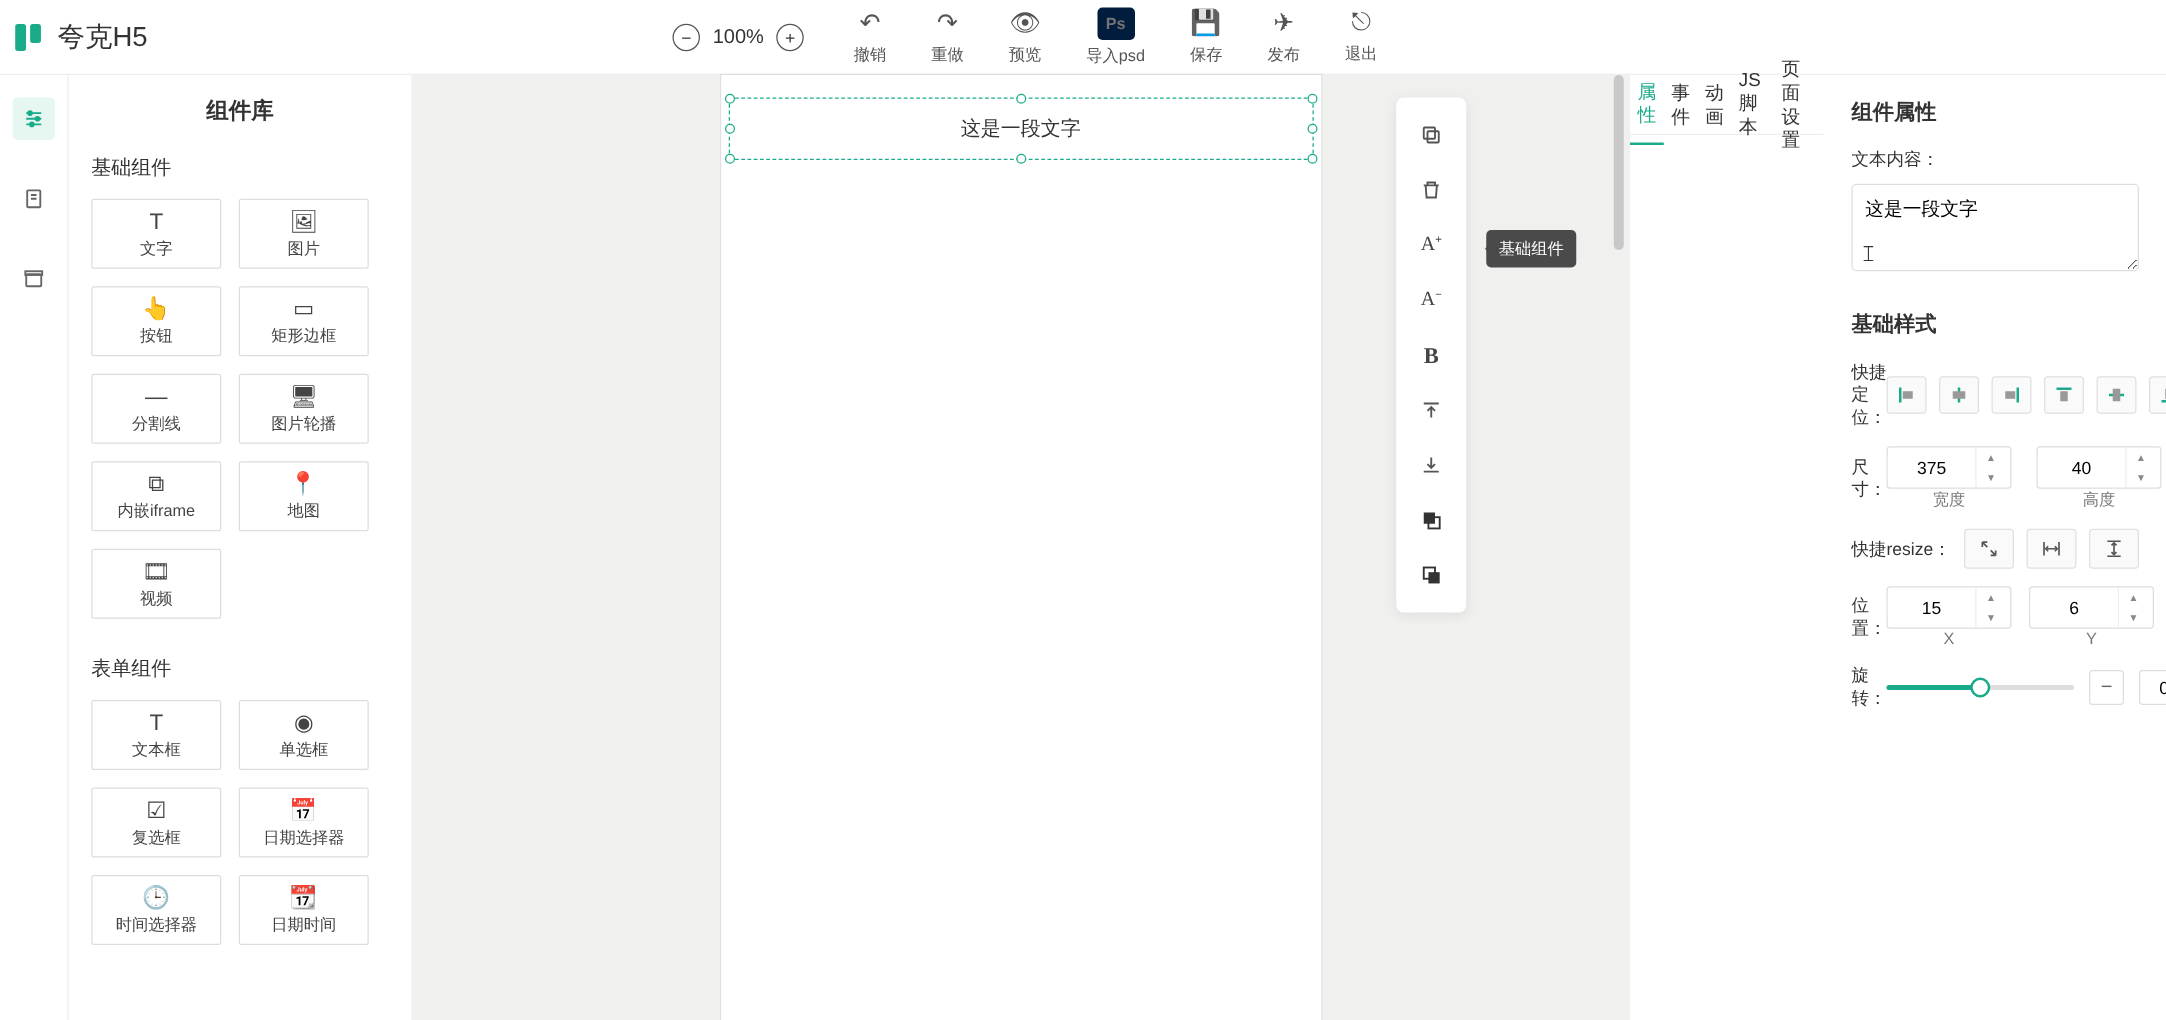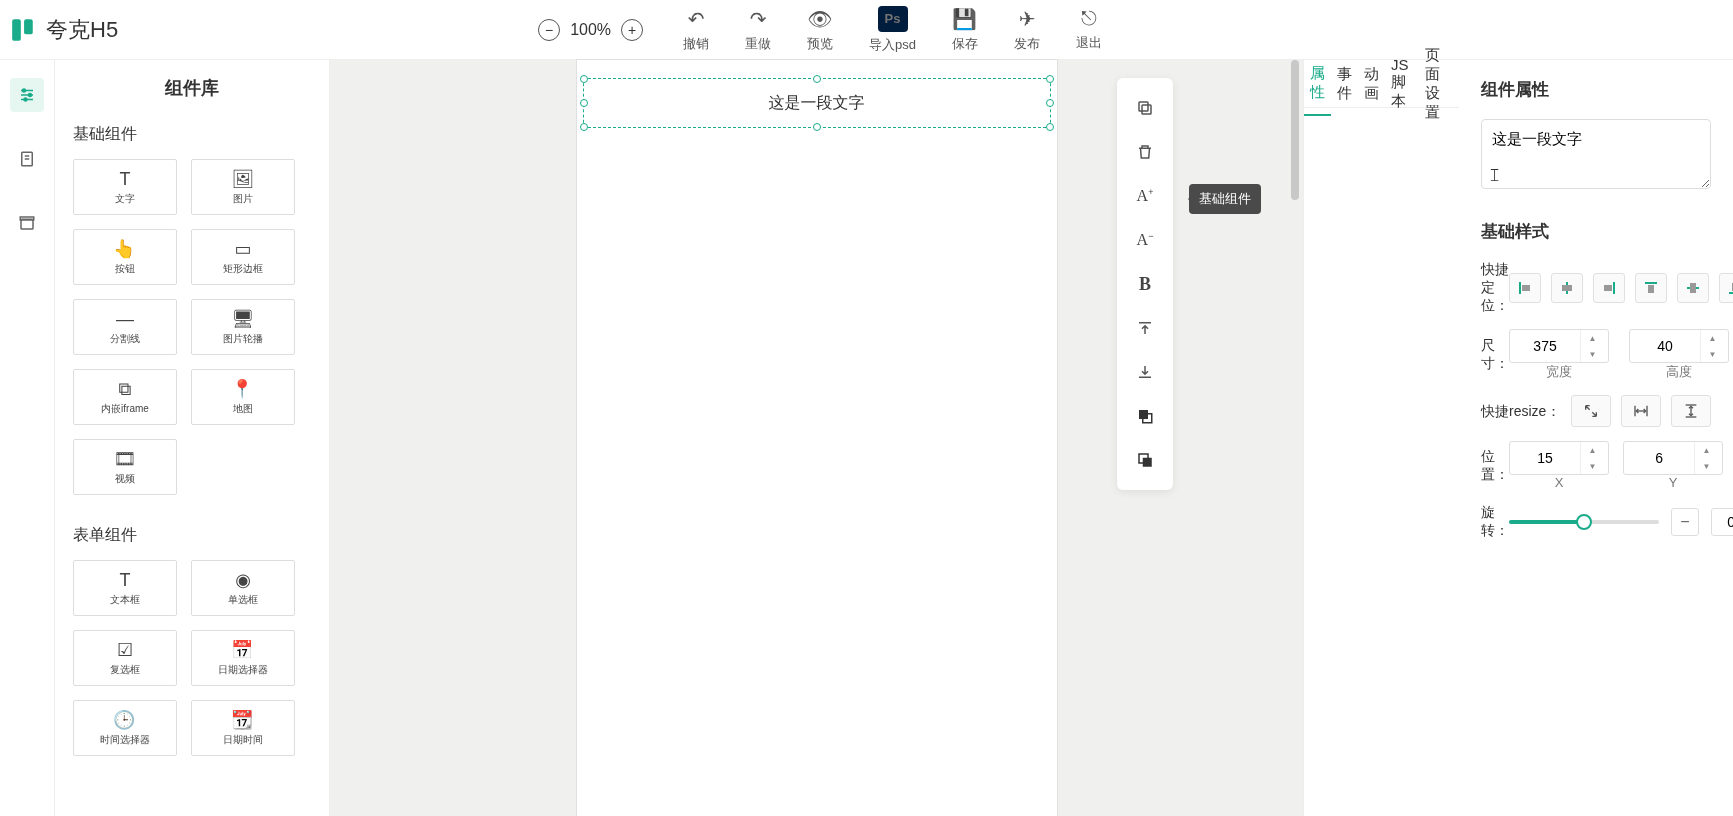--- a/index.html
+++ b/index.html
@@ -27,21 +27,21 @@
 .rail-item { width: 34px; height: 34px; display: flex; align-items: center; justify-content: center; cursor: pointer; border-radius: 4px; }
 .rail-item.active { background: #e6f7f2; color: #1aab8a; }
 
 
 .library { width: 275px; border-right: 1px solid #eee; padding: 16px 18px; overflow-y: auto; }
 .library-title { text-align: center; font-size: 18px; font-weight: 600; margin-bottom: 24px; }
 .section-title { font-size: 16px; margin-bottom: 14px; }
 .comp-grid { display: flex; flex-wrap: wrap; gap: 14px; margin-bottom: 30px; }
 .comp-card { width: 104px; height: 56px; border: 1px solid #ddd; border-radius: 2px; display: flex; flex-direction: column; align-items: center; justify-content: center; gap: 2px; cursor: pointer; }
 .comp-card .ci { font-size: 18px; color: #444; }
-.comp-card .cl { font-size: 10px; color: #444; }
+.comp-card .cl { font-size: 13px; color: #444; }
 
 
 .canvas-wrap { flex: 1; background: #f0f0ef; position: relative; display: flex; justify-content: center; padding-top: 0; }
 .canvas { width: 480px; background: #fff; margin-top: 0; height: 100%; box-shadow: 0 0 0 1px #e0e0e0; position: relative; }
 .selected-el { position: absolute; top: 18px; left: 6px; width: 468px; height: 50px; border: 1px dashed #1aab8a; display: flex; align-items: center; justify-content: center; font-size: 16px; }
 .handle { width: 8px; height: 8px; background: #fff; border: 1px solid #1aab8a; border-radius: 50%; position: absolute; }
 .h-tl { top: -4px; left: -4px; } .h-tr { top: -4px; right: -4px; }
 .h-bl { bottom: -4px; left: -4px; } .h-br { bottom: -4px; right: -4px; }
 .h-tm { top: -4px; left: 50%; margin-left: -4px; }
 .h-bm { bottom: -4px; left: 50%; margin-left: -4px; }
@@ -307,20 +307,21 @@
   <div class="inspector">
     <div class="tabs">
       <div class="tab active">属性</div>
       <div class="tab">事件</div>
       <div class="tab">动画</div>
       <div class="tab">JS脚本</div>
       <div class="tab">页面设置</div>
     </div>
     <div class="panel">
       <h3>组件属性</h3>
+      <div class="field-label">文本内容：</div>
       <div class="textarea-wrap">
         <textarea class="textarea" style="">这是一段文字</textarea>
         <span class="cursor-caret">𝙸</span>
       </div>
 
       <h3>基础样式</h3>
 
       <div class="form-row">
         <span class="rlabel">快捷定位：</span>
         <div class="align-btns">

